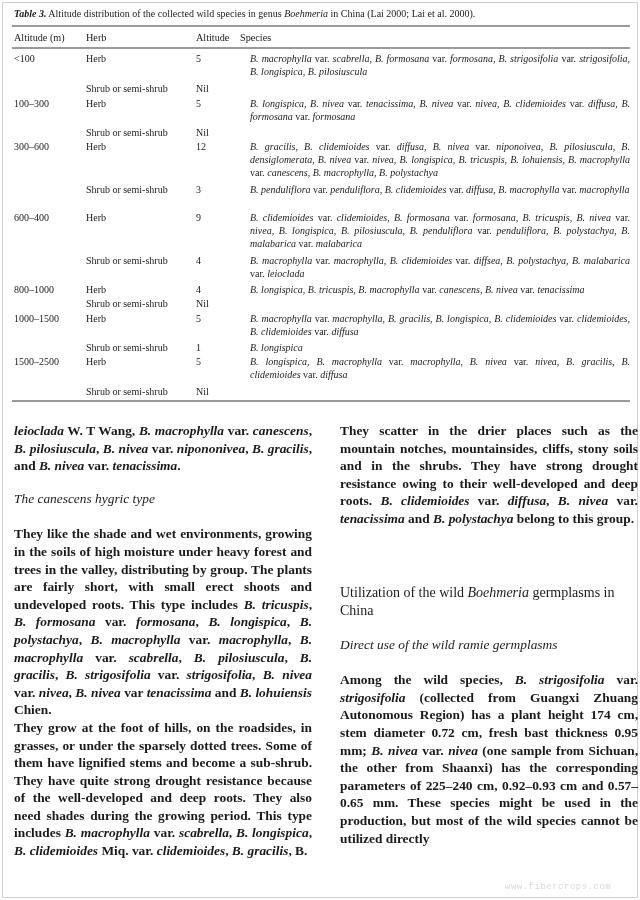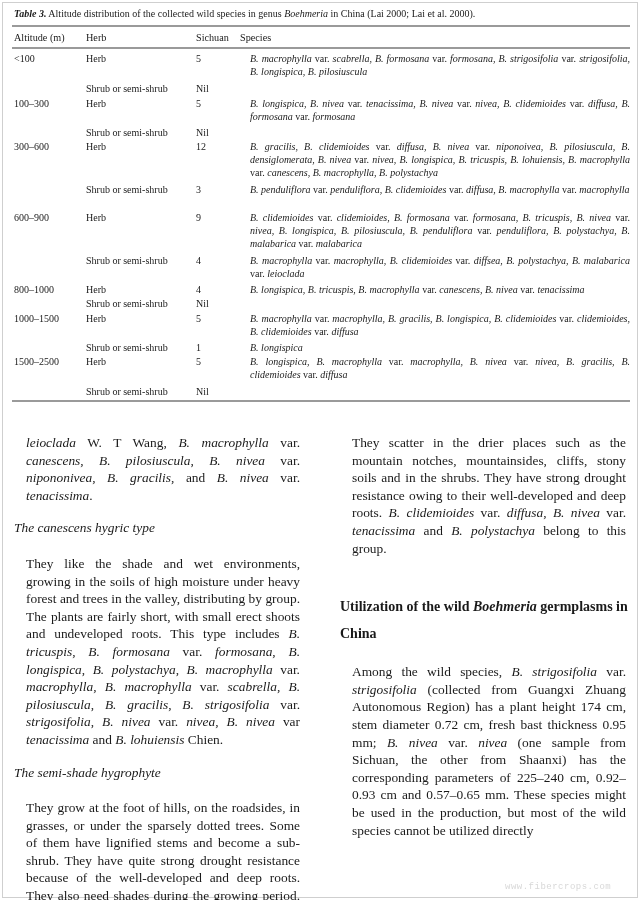--- a/index.html
+++ b/index.html
@@ -36,44 +36,44 @@
   .c-sp { left: 250px; width: 380px; white-space: normal; text-align: justify; text-align-last: left; font-style: italic; }
   .c-sp .v { font-style: normal; }
   .trow { position: absolute; left: 0; width: 640px; font-size: 10px; line-height: 13px; }
   
   .col {
     position: absolute; top: 422px; width: 298px;
     font-size: 13.4px; line-height: 17.6px;
   }
   .col.left { left: 14px; }
   .col.right { left: 340px; }
-  .col p { margin: 12px; text-align: justify; }
+  .col p { margin: 0; text-align: justify; font-weight: bold; }
   .col i { font-style: italic; }
   .col .sub { font-style: italic; margin: 15px 0 18px 0; }
-  .col .h2 { font-weight: bold; font-size: 14px; line-height: 27px; margin: 36px 0 16px 0; }
+  .col .h2 { font-weight: normal; font-size: 14px; line-height: 18px; margin: 56px 0 16px 0; }
   .watermark {
     position: absolute; left: 505px; top: 882px;
     font-family: Liberation Mono, monospace; font-size: 9px; color: #d8d8d8;
     letter-spacing: 0.5px;
   }
 </style>
 </head>
 <body>
 
 <div class="frame"></div>
 
 <div class="caption">
   <span class="lbl">Table 3.</span><span> Altitude distribution of the collected wild species in genus </span><i>Boehmeria</i><span> in China (Lai 2000; Lai et al. 2000).</span>
 </div>
 <div class="rule top"></div>
 
 <div class="thead">
   <span class="cell c-alt">Altitude (m)</span>
   <span class="cell c-type">Herb</span>
-  <span class="cell c-qty">Sichuan</span>
+  <span class="cell c-qty">Altitude</span>
   <span class="cell" style="left:240px">Species</span>
 </div>
 <div class="rule mid"></div>
 
 <div id="tbody">
     <div class="trow" style="top: 52px;">
       <span class="cell c-alt">&lt;100</span>
       <span class="cell c-type">Herb</span>
       <span class="cell c-qty">5</span>
       <span class="cell c-sp">B. macrophylla <span class="v">var.</span> scabrella, B. formosana <span class="v">var.</span> formosana, B. strigosifolia <span class="v">var.</span> strigosifolia, B. longispica, B. pilosiuscula</span>
@@ -102,21 +102,21 @@
       <span class="cell c-qty">12</span>
       <span class="cell c-sp">B. gracilis, B. clidemioides <span class="v">var.</span> diffusa, B. nivea <span class="v">var.</span> niponoivea, B. pilosiuscula, B. densiglomerata, B. nivea <span class="v">var.</span> nivea, B. longispica, B. tricuspis, B. lohuiensis, B. macrophylla <span class="v">var.</span> canescens, B. macrophylla, B. polystachya</span>
     </div>
     <div class="trow" style="top: 183px;">
       <span class="cell c-alt"></span>
       <span class="cell c-type">Shrub or semi-shrub</span>
       <span class="cell c-qty">3</span>
       <span class="cell c-sp">B. penduliflora <span class="v">var.</span> penduliflora, B. clidemioides <span class="v">var.</span> diffusa, B. macrophylla <span class="v">var.</span> macrophylla</span>
     </div>
     <div class="trow" style="top: 211px;">
-      <span class="cell c-alt">600–900</span>
+      <span class="cell c-alt">600–400</span>
       <span class="cell c-type">Herb</span>
       <span class="cell c-qty">9</span>
       <span class="cell c-sp">B. clidemioides <span class="v">var.</span> clidemioides, B. formosana <span class="v">var.</span> formosana, B. tricuspis, B. nivea <span class="v">var.</span> nivea, B. longispica, B. pilosiuscula, B. penduliflora <span class="v">var.</span> penduliflora, B. polystachya, B. malabarica <span class="v">var.</span> malabarica</span>
     </div>
     <div class="trow" style="top: 254px;">
       <span class="cell c-alt"></span>
       <span class="cell c-type">Shrub or semi-shrub</span>
       <span class="cell c-qty">4</span>
       <span class="cell c-sp">B. macrophylla <span class="v">var.</span> macrophylla, B. clidemioides <span class="v">var.</span> diffsea, B. polystachya, B. malabarica <span class="v">var.</span> leioclada</span>
     </div>
@@ -156,23 +156,23 @@
       <span class="cell c-qty">Nil</span>
       <span class="cell c-sp"></span>
     </div>
   </div>
 <div class="rule bot"></div>
 
 <div class="col left">
   <p><i>leioclada</i> W. T Wang, <i>B. macrophylla</i> var. <i>canescens</i>, <i>B. pilosiuscula</i>, <i>B. nivea</i> var. <i>nipononivea</i>, <i>B. gracilis</i>, and <i>B. nivea</i> var. <i>tenacissima</i>.</p>
   <div class="sub">The canescens hygric type</div>
   <p>They like the shade and wet environments, growing in the soils of high moisture under heavy forest and trees in the valley, distributing by group. The plants are fairly short, with small erect shoots and undeveloped roots. This type includes <i>B. tricuspis</i>, <i>B. formosana</i> var. <i>formosana</i>, <i>B. longispica</i>, <i>B. polystachya</i>, <i>B. macrophylla</i> var. <i>macrophylla</i>, <i>B. macrophylla</i> var. <i>scabrella</i>, <i>B. pilosiuscula</i>, <i>B. gracilis</i>, <i>B. strigosifolia</i> var. <i>strigosifolia</i>, <i>B. nivea</i> var. <i>nivea</i>, <i>B. nivea</i> var <i>tenacissima</i> and <i>B. lohuiensis</i> Chien.</p>
-  <div class="sub">The semi-shade hygrophyte</div>
   <p>They grow at the foot of hills, on the roadsides, in grasses, or under the sparsely dotted trees. Some of them have lignified stems and become a sub-shrub. They have quite strong drought resistance because of the well-developed and deep roots. They also need shades during the growing period. This type includes <i>B. macrophylla</i> var. <i>scabrella</i>, <i>B. longispica</i>, <i>B. clidemioides</i> Miq. var. <i>clidemioides</i>, <i>B. gracilis</i>, B.</p>
 </div>
 
 <div class="col right">
   <p>They scatter in the drier places such as the mountain notches, mountainsides, cliffs, stony soils and in the shrubs. They have strong drought resistance owing to their well-developed and deep roots. <i>B. clidemioides</i> var. <i>diffusa</i>, <i>B. nivea</i> var. <i>tenacissima</i> and <i>B. polystachya</i> belong to this group.</p>
   <div class="h2"><span>Utilization of the wild </span><i>Boehmeria</i><span> germplasms in China</span></div>
+  <div class="sub" style="margin-top:0">Direct use of the wild ramie germplasms</div>
   <p>Among the wild species, <i>B. strigosifolia</i> var. <i>strigosifolia</i> (collected from Guangxi Zhuang Autonomous Region) has a plant height 174 cm, stem diameter 0.72 cm, fresh bast thickness 0.95 mm; <i>B. nivea</i> var. <i>nivea</i> (one sample from Sichuan, the other from Shaanxi) has the corresponding parameters of 225–240 cm, 0.92–0.93 cm and 0.57–0.65 mm. These species might be used in the production, but most of the wild species cannot be utilized directly</p>
 </div>
 
 <div class="watermark">www.fibercrops.com</div>
 
 </body></html>

